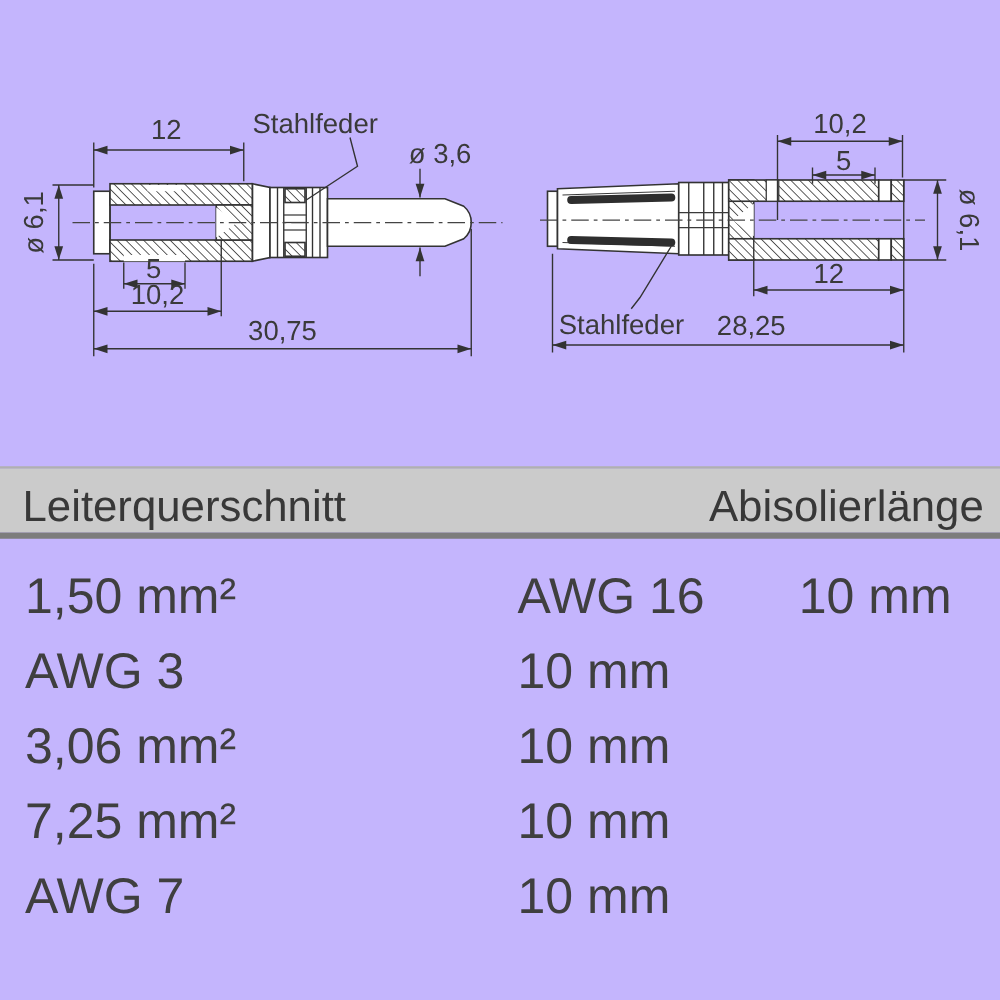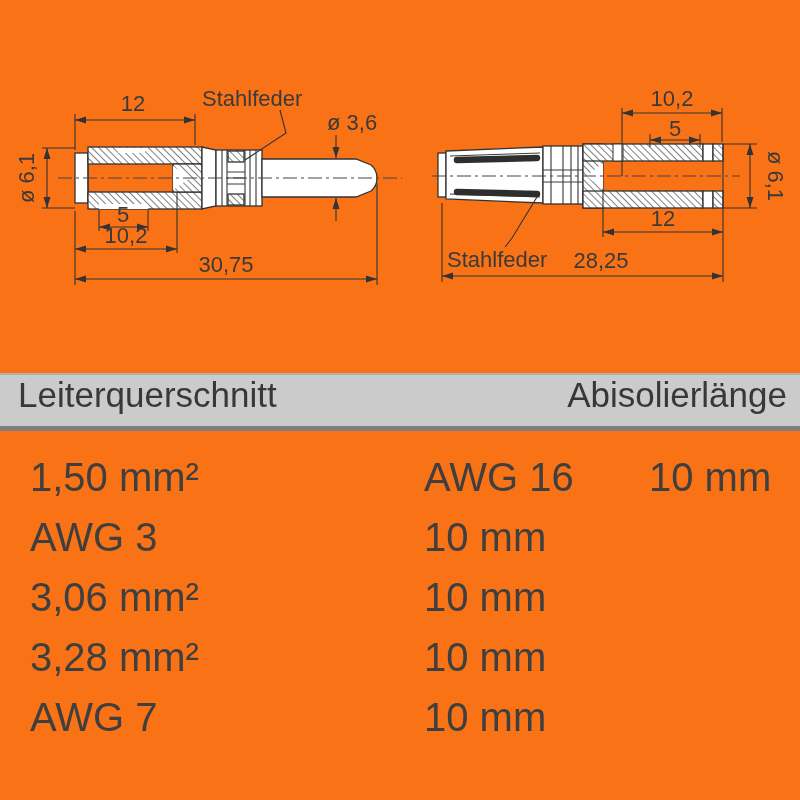--- a/index.html
+++ b/index.html
@@ -1,38 +1,38 @@
 <!DOCTYPE html>
 <html><head>
 <meta charset="utf-8">
 <style>
   html,body{margin:0;padding:0;background:#fff;}
-  #page{position:relative;width:800px;height:800px;background:#f97316;overflow:hidden;
+  #page{position:relative;width:800px;height:800px;background:#c4b5fd;overflow:hidden;
         font-family:"Liberation Sans", sans-serif;}
   svg{position:absolute;top:0;left:0;}
   .part{fill:#fff;stroke:#333;stroke-width:1.3;}
   .hatch{fill:url(#hatchpat);stroke:#333;stroke-width:1.3;}
   .ln{stroke:#333;stroke-width:1.1;fill:none;}
   .thin{stroke:#3a3a3a;stroke-width:1;fill:none;}
   .cl{stroke:#444;stroke-width:1;fill:none;stroke-dasharray:14 4 3 4;}
   .dim{stroke:#333;stroke-width:1.1;fill:none;
        marker-start:url(#arr);marker-end:url(#arr);}
   .dimend{stroke:#333;stroke-width:1.1;fill:none;marker-end:url(#arr);}
   .slot{stroke:#2e2e2e;stroke-width:6.5;stroke-linecap:round;}
   .svgtxt{font-family:"Liberation Sans", sans-serif;font-size:22px;fill:#3a3a3a;}
   
   .hdr-line-top{position:absolute;left:0;right:0;top:373px;height:2px;background:#b0b0b0;}
   .hdr-bar{position:absolute;left:0;right:0;top:375px;height:51px;background:#cbcbcb;
-           display:flex;align-items:flex-start;justify-content:space-between;
+           display:flex;align-items:flex-end;justify-content:space-between;
            padding:0 13px 0 18px;box-sizing:border-box;}
   .hdr-bar span{font-size:35px;color:#383838;}
   .hdr-line-bottom{position:absolute;left:0;right:0;top:426px;height:5px;background:#7d7d7d;}
   .trows{position:absolute;left:0;right:0;top:447px;}
   .trow{height:60px;display:grid;grid-template-columns:394px 225px 1fr;
-        padding-left:30px;align-items:center;}
+        padding-left:20px;align-items:center;}
   .trow span{font-size:40px;color:#3f3f3f;white-space:nowrap;}
 </style>
 </head>
 <body>
 
 <div id="page">
 
   <svg viewBox="0 0 800 370" width="800" height="370">
     <defs>
       <pattern id="hatchpat" patternUnits="userSpaceOnUse" width="5" height="5" patternTransform="rotate(-45)">
@@ -205,21 +205,21 @@
     </div>
     <div class="trow">
       <span>AWG 3</span>
       <span>10 mm</span>
     </div>
     <div class="trow">
       <span>3,06 mm²</span>
       <span>10 mm</span>
     </div>
     <div class="trow">
-      <span>3,28 mm²</span>
+      <span>7,25 mm²</span>
       <span>10 mm</span>
     </div>
     <div class="trow">
       <span>AWG 7</span>
       <span>10 mm</span>
     </div>
   </div>
 
 </div>
 

